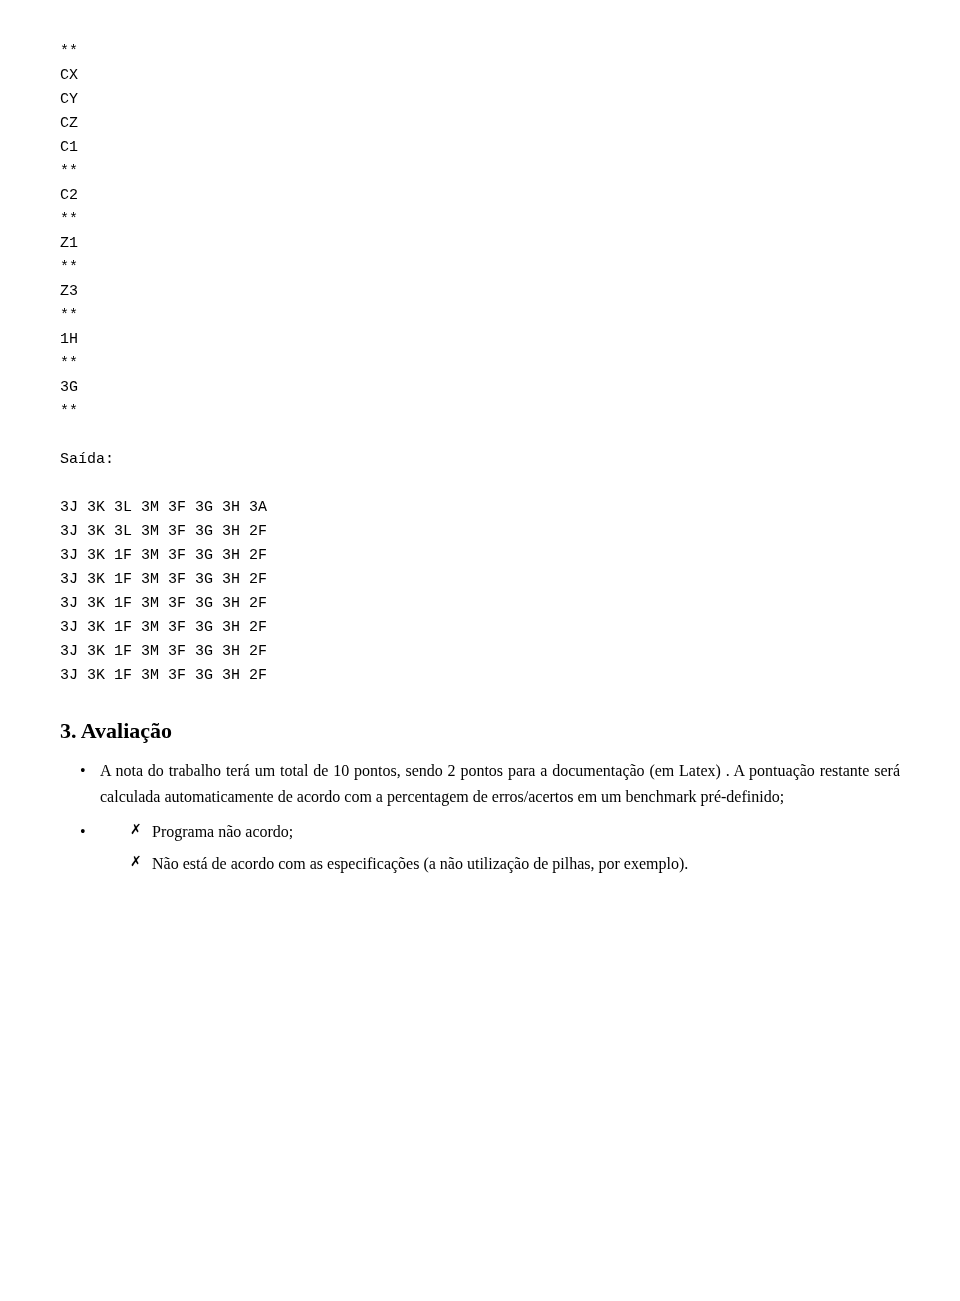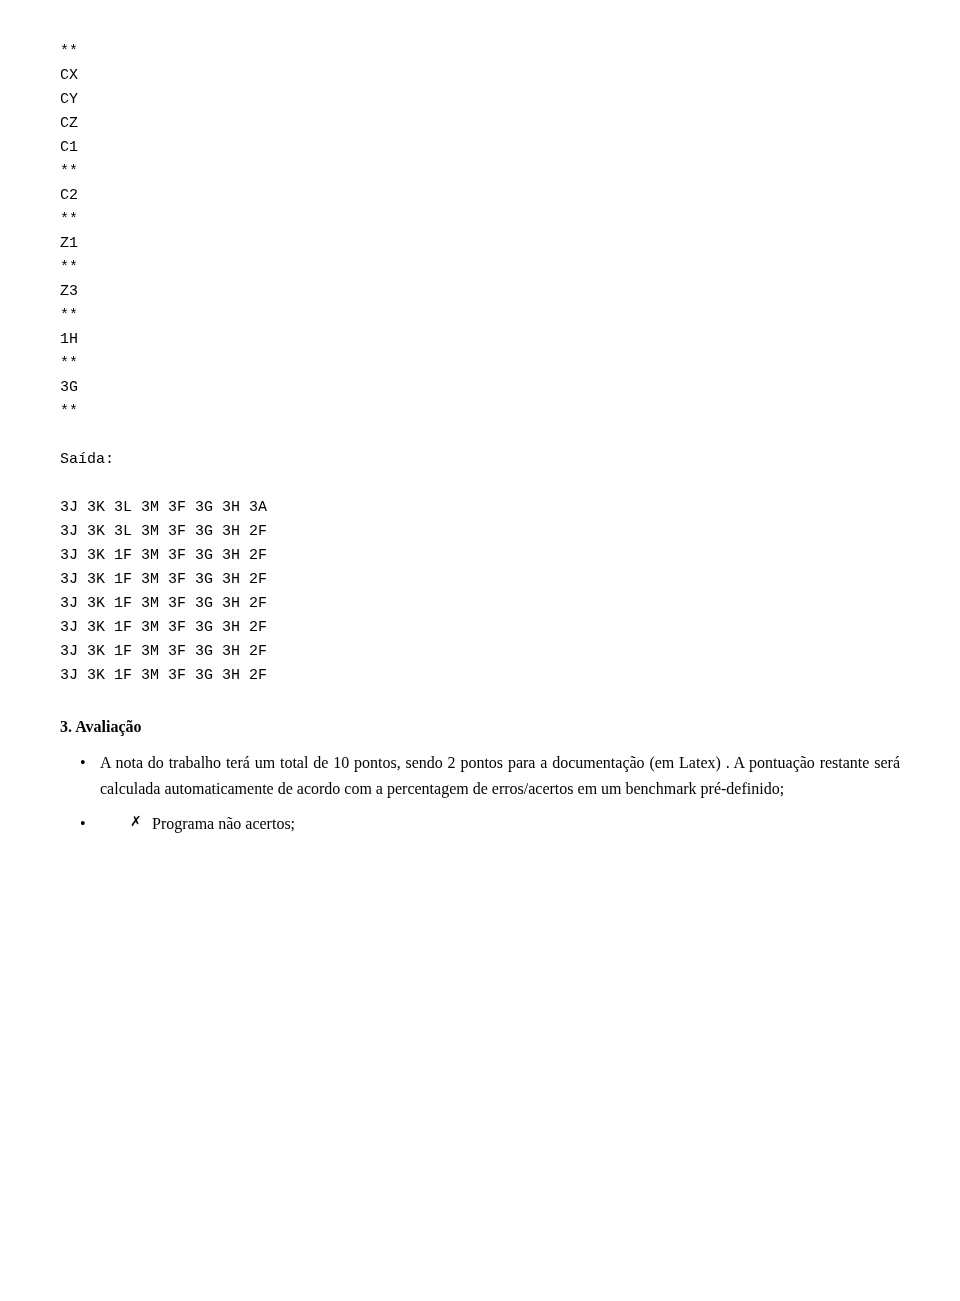--- a/index.html
+++ b/index.html
@@ -25,21 +25,21 @@
     .code-block {
       font-family: "Courier New", Courier, monospace;
       font-size: 15px;
       line-height: 1.6;
       white-space: pre;
       margin-bottom: 30px;
       color: #000;
     }
 
     .section-heading {
-      font-size: 16px;
+      font-size: 22px;
       font-weight: bold;
       margin-bottom: 14px;
       margin-top: 10px;
     }
 
     .bullet-list {
       list-style: none;
       padding-left: 20px;
       margin-bottom: 10px;
     }
@@ -119,19 +119,22 @@
     <span>Avaliação</span>
   </div>
 
   <ul class="bullet-list">
     <li>
       <span>A nota do trabalho terá um total de 10 pontos, sendo 2 pontos para a documentação (em Latex) . A pontuação restante será calculada automaticamente de acordo com a percentagem de erros/acertos em um benchmark pré-definido;</span>
     </li>
     <li>
       <ul class="cross-list">
         <li>
-          <span>Programa não acertos;</span>
+          <span>Programa não acordo;</span>
+        </li>
+        <li>
+          <span>Não está de acordo com as especificações (a não utilização de pilhas, por exemplo).</span>
         </li>
       </ul>
     </li>
   </ul>
 
 </div>
 
 </body></html>

